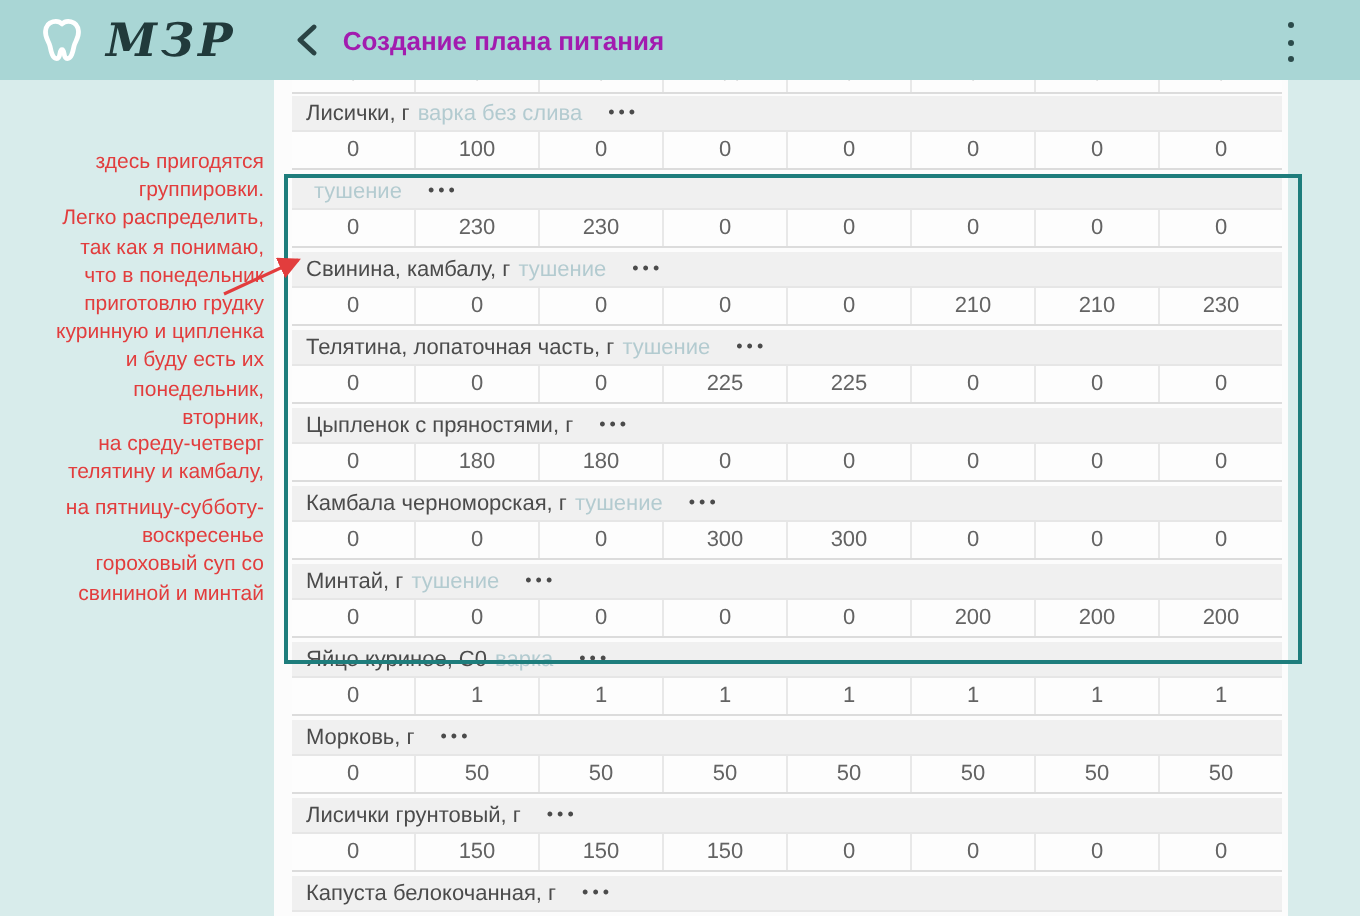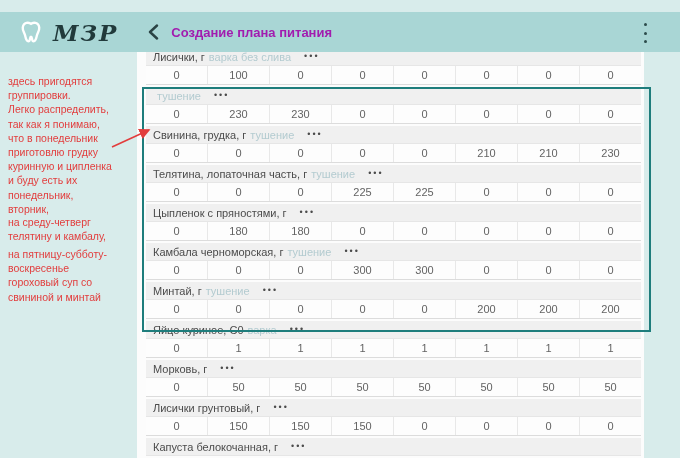--- a/index.html
+++ b/index.html
@@ -9,21 +9,21 @@
   *{box-sizing:border-box;}
   html,body{margin:0;padding:0;}
   body{
     width:680px;height:458px;position:relative;overflow:hidden;
     background:var(--page-bg);
     font-family:"Liberation Sans",sans-serif;
   }
   
   .app-header{
     position:absolute;left:0;top:0;width:680px;height:40px;
-    background:var(--header-bg);display:flex;align-items:center;z-index:10;margin-top:12px;
+    background:var(--header-bg);display:flex;align-items:center;z-index:10;
   }
   .logo{display:flex;align-items:center;margin-left:18px;cursor:pointer;}
   .logo-icon{width:26px;height:26px;display:block;}
   .logo-text{
     margin-left:9px;font-family:"DejaVu Serif",serif;font-style:italic;font-weight:bold;
     font-size:23px;color:#213a3b;letter-spacing:2px;line-height:1;
   }
   .back-btn{margin-left:30px;width:14px;height:16px;display:flex;align-items:center;cursor:pointer;}
   .header-title{margin-left:9px;font-size:13px;font-weight:bold;color:#a21caf;}
   .kebab{position:absolute;right:31px;top:11px;width:8px;height:20px;display:flex;flex-direction:column;justify-content:space-between;align-items:center;cursor:pointer;}
@@ -51,21 +51,21 @@
   .method{color:#b3cbd0;margin-left:4px;}
   .dots{margin-left:13px;color:#4b4b4b;font-size:9px;letter-spacing:2px;line-height:1;cursor:pointer;}
   
   .hl-box{
     position:absolute;left:142px;top:87px;width:509px;height:245px;
     border:2px solid var(--hl-border);z-index:6;pointer-events:none;background:transparent;
   }
   
   .note{
     position:absolute;left:8px;width:124px;color:var(--red);
-    font-size:10.5px;line-height:14.2px;white-space:pre-line;z-index:4;
+    font-size:10.5px;line-height:14.2px;white-space:pre-line;z-index:4;text-align:right;
   }
   .note1{top:74px;}
   .note2{top:215px;}
   .note3{top:247px;}
   .arrow-svg{position:absolute;left:106px;top:120px;width:54px;height:34px;z-index:7;}
 </style>
 </head>
 <body>
 
 <div class="app-header">
@@ -128,21 +128,21 @@
           <div class="cell">230</div>
           <div class="cell">0</div>
           <div class="cell">0</div>
           <div class="cell">0</div>
           <div class="cell">0</div>
           <div class="cell">0</div>
         </div>
       </div>
       <div class="item">
         <div class="name-row">
-          <span>Свинина, грудка, г</span>
+          <span>Свинина, камбалу, г</span>
           <span class="method">тушение</span>
           <span class="dots">•••</span>
         </div>
         <div class="value-row">
           <div class="cell">0</div>
           <div class="cell">0</div>
           <div class="cell">0</div>
           <div class="cell">0</div>
           <div class="cell">0</div>
           <div class="cell">210</div>

